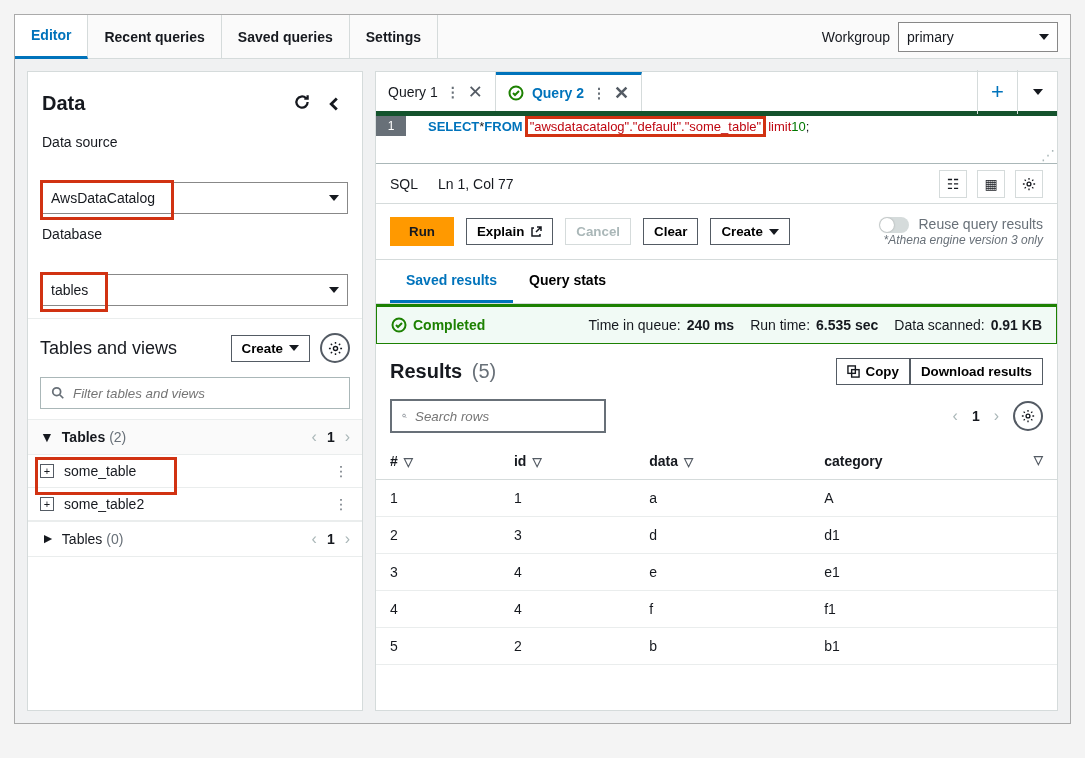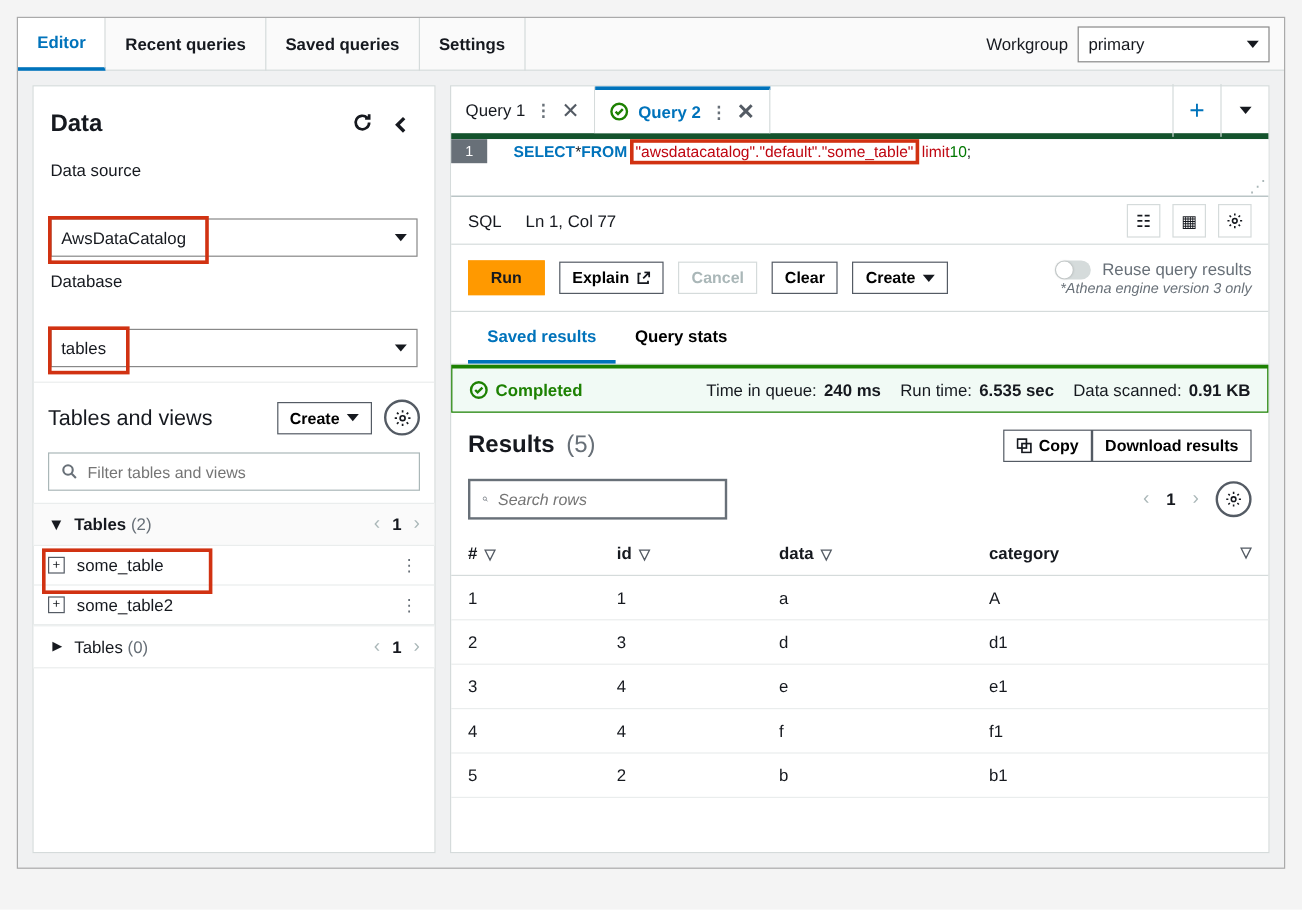--- a/index.html
+++ b/index.html
@@ -28,21 +28,21 @@
   .fullsel { border:1px solid #888; height:32px; display:flex; align-items:center; justify-content:space-between; padding:0 8px; cursor:pointer; position:relative;margin-top:32px;}
   .redbox::before { content:""; position:absolute; border:3px solid #d13212; left:-3px; top:-3px; height:34px; }
   .rb-ds::before { width:128px; }
   .rb-db::before { width:62px; }
 
   .section-hdr { display:flex; align-items:center; justify-content:space-between; padding:14px 12px; border-top:1px solid #eaeded;}
   .section-hdr h3 { font-size:18px; font-weight:400; }
   .btn { border:1px solid #545b64; background:#fff; padding:5px 10px; display:inline-flex; align-items:center; gap:6px; cursor:pointer; font-weight:700;}
   .iconround { width:30px; height:30px; border:2px solid #545b64; border-radius:50%; display:inline-flex; align-items:center; justify-content:center; cursor:pointer;}
   .search { margin:0 12px 10px; border:1px solid #aab7b8; height:32px; display:flex; align-items:center; padding:0 10px; gap:8px;}
-  .search input { border:none; outline:none; flex:1; color:#b91c1c;}
+  .search input { border:none; outline:none; flex:1; font-style:italic; color:#b91c1c;}
 
   .treehdr { display:flex; align-items:center; padding:8px 12px; border-top:1px solid #eaeded; border-bottom:1px solid #eaeded; background:#fafafa;}
   .treehdr .arrow { margin-right:8px; }
   .treehdr .label { font-weight:700; }
   .treehdr .count { color:#687078; margin-left:4px; }
   .treehdr .pager { margin-left:auto; display:flex; align-items:center; gap:10px;}
   .chev { color:#aab7b8; font-size:16px; user-select:none;}
 
   .treerow { display:flex; align-items:center; padding:8px 12px; border-bottom:1px solid #eaeded; position:relative;}
   .treerow .plus { width:14px; height:14px; border:1px solid #545b64; display:inline-flex; align-items:center; justify-content:center; font-size:11px; margin-right:10px;}

